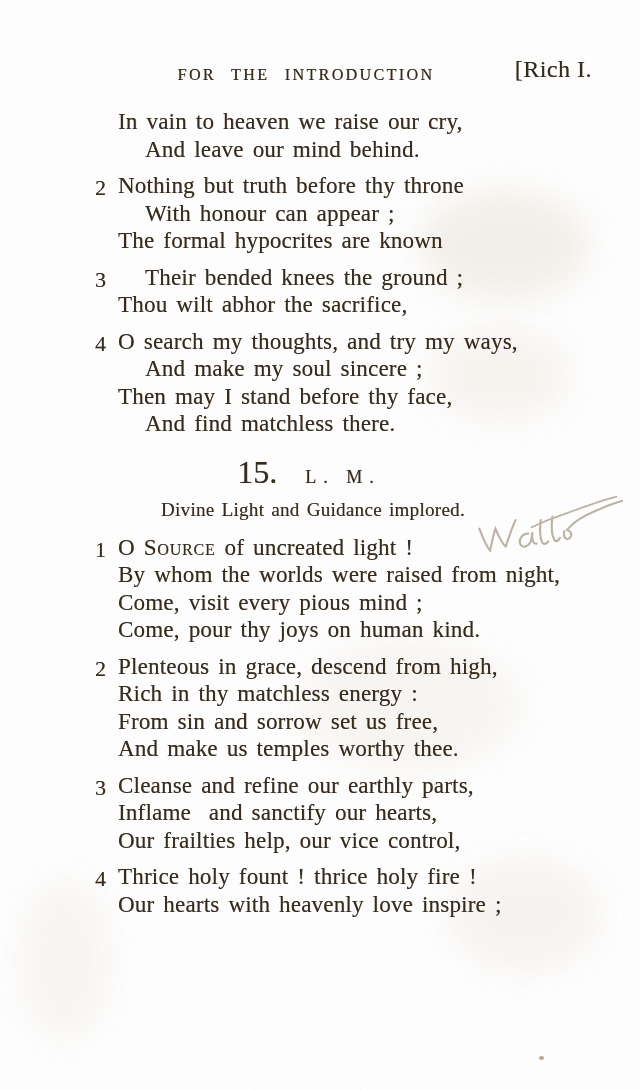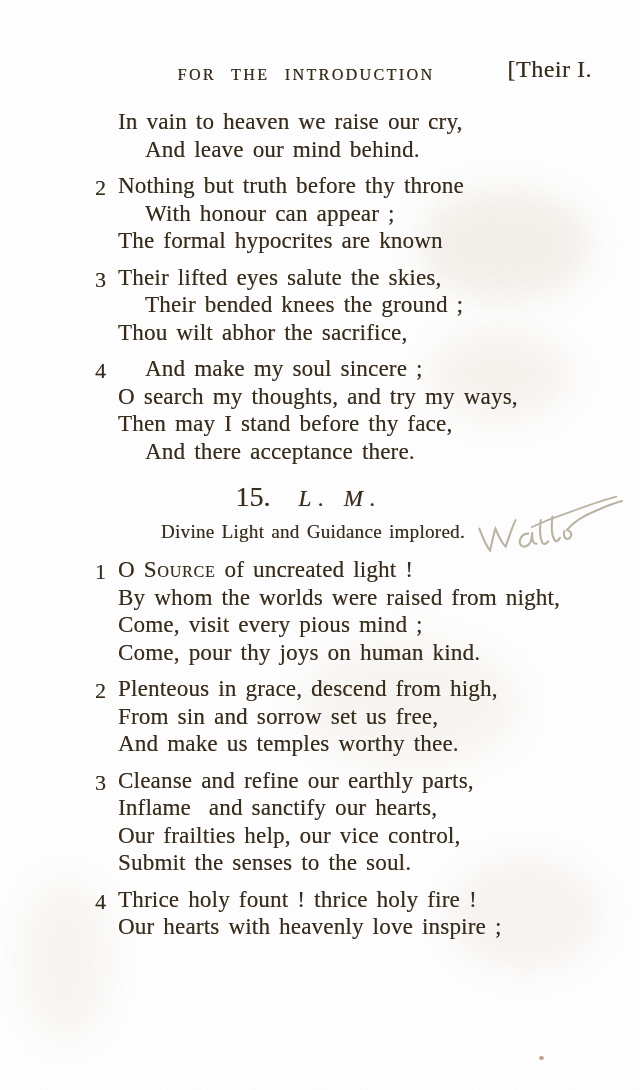--- a/index.html
+++ b/index.html
@@ -53,22 +53,22 @@
   }
   .vnum { position: absolute; left: -23px; top: 2px; font-size: 22px; }
   .line { white-space: pre; letter-spacing: 0.2px; word-spacing: 3px; }
   .line.ind { margin-left: 27px; }
   .hymn-head {
     margin: 16px 0 8px;
     text-align: center;
     transform: translateX(-47px);
     text-shadow: 0.3px 0.4px 0.7px rgba(55,43,28,0.55);
   }
-  .hymn-num { font-size: 28px; margin-right: 28px; }
-  .hymn-meter { font-size: 23px; letter-spacing: 7px; font-style: italic; }
+  .hymn-num { font-size: 32px; margin-right: 28px; }
+  .hymn-meter { font-size: 18px; letter-spacing: 7px; }
   .hymn-title {
     text-align: center;
     transform: translateX(-43px);
     font-size: 19px; letter-spacing: 0.3px; word-spacing: 2px;
     margin-bottom: 13px;
     text-shadow: 0.3px 0.3px 0.5px rgba(55,43,28,0.5);
   }
   .sc { font-variant: small-caps; letter-spacing: 0.8px; }
   .pencil {
     position: absolute; left: 466px; top: 494px;
@@ -100,76 +100,75 @@
   <div class="smudge" style="left:430px;top:330px;width:140px;height:90px;background:rgba(150,118,62,0.07);"></div>
   <div class="smudge" style="left:300px;top:640px;width:220px;height:130px;background:rgba(150,120,70,0.06);"></div>
   <div class="smudge" style="left:450px;top:860px;width:150px;height:110px;background:rgba(150,120,70,0.07);"></div>
   <div class="smudge" style="left:20px;top:880px;width:90px;height:160px;background:rgba(150,120,70,0.06);"></div>
   <div class="speck"></div>
 
   <div class="content">
 
     <div class="header">
       <div class="running-title">FOR THE INTRODUCTION</div>
-      <div class="part-label">[Their I.</div>
+      <div class="part-label">[Rich I.</div>
     </div>
 
     <div class="stanza">
       <div class="line">In vain to heaven we raise our cry,</div>
       <div class="line ind">And leave our mind behind.</div>
     </div>
 
     <div class="stanza">
       <span class="vnum">2</span>
       <div class="line">Nothing but truth before thy throne</div>
       <div class="line ind">With honour can appear ;</div>
       <div class="line">The formal hypocrites are known</div>
     </div>
 
     <div class="stanza">
       <span class="vnum">3</span>
-      <div class="line">Their lifted eyes salute the skies,</div>
       <div class="line ind">Their bended knees the ground ;</div>
       <div class="line">Thou wilt abhor the sacrifice,</div>
     </div>
 
     <div class="stanza">
       <span class="vnum">4</span>
+      <div class="line">O search my thoughts, and try my ways,</div>
       <div class="line ind">And make my soul sincere ;</div>
-      <div class="line">O search my thoughts, and try my ways,</div>
       <div class="line">Then may I stand before thy face,</div>
-      <div class="line ind">And there acceptance there.</div>
+      <div class="line ind">And find matchless there.</div>
     </div>
 
     <div class="hymn-head">
       <span class="hymn-num">15.</span><span class="hymn-meter">L. M.</span>
     </div>
     <div class="hymn-title">Divine Light and Guidance implored.</div>
 
     <div class="stanza">
       <span class="vnum">1</span>
       <div class="line"><span>O </span><span class="sc">Source</span><span> of uncreated light !</span></div>
       <div class="line">By whom the worlds were raised from night,</div>
       <div class="line">Come, visit every pious mind ;</div>
       <div class="line">Come, pour thy joys on human kind.</div>
     </div>
 
     <div class="stanza">
       <span class="vnum">2</span>
       <div class="line">Plenteous in grace, descend from high,</div>
+      <div class="line">Rich in thy matchless energy :</div>
       <div class="line">From sin and sorrow set us free,</div>
       <div class="line">And make us temples worthy thee.</div>
     </div>
 
     <div class="stanza">
       <span class="vnum">3</span>
       <div class="line">Cleanse and refine our earthly parts,</div>
       <div class="line">Inflame  and sanctify our hearts,</div>
       <div class="line">Our frailties help, our vice control,</div>
-      <div class="line">Submit the senses to the soul.</div>
     </div>
 
     <div class="stanza">
       <span class="vnum">4</span>
       <div class="line">Thrice holy fount ! thrice holy fire !</div>
       <div class="line">Our hearts with heavenly love inspire ;</div>
     </div>
 
   </div>
 

